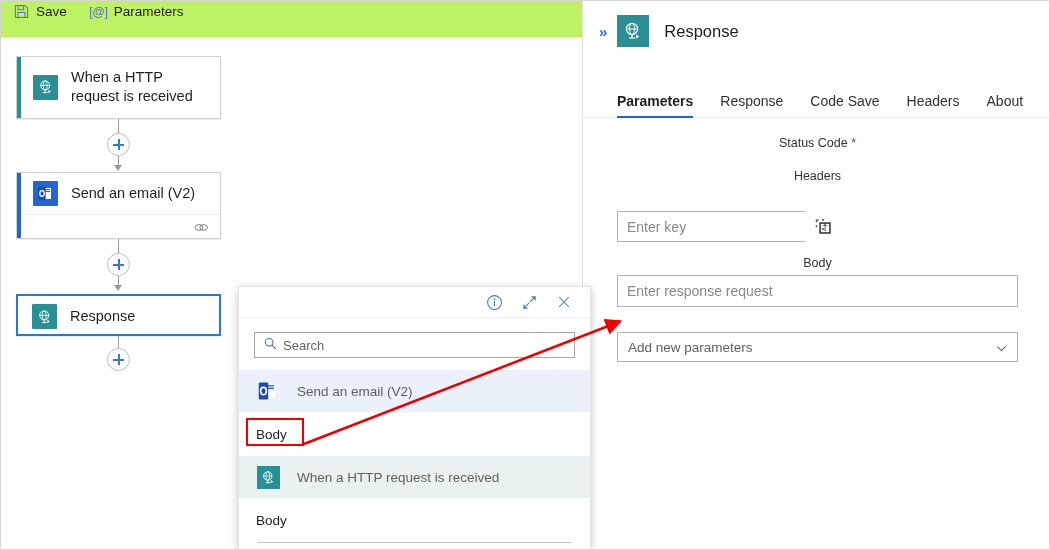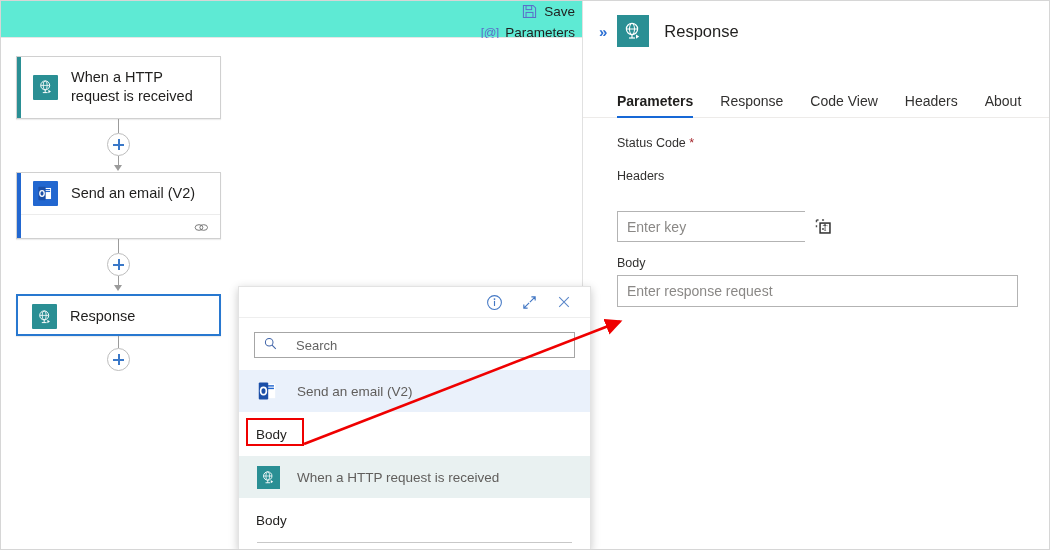--- a/index.html
+++ b/index.html
@@ -5,22 +5,22 @@
   html,body{margin:0;padding:0;}
   body{
     width:1050px;height:550px;overflow:hidden;
     font-family:"Liberation Sans", sans-serif;
     background:#ffffff;color:#201f1e;
     -webkit-font-smoothing:antialiased;
   }
   .app{position:relative;width:1050px;height:550px;box-sizing:border-box;border:1px solid #d6d6d6;overflow:hidden;}
 
   
-  .cmdbar{position:absolute;left:0;top:0;width:582px;height:37px;background:#5eead4;border-bottom:1px solid #e6e6e6;
-          display:flex;align-items:flex-end;padding-left:10px;box-sizing:border-box;flex-direction:column;}
+  .cmdbar{position:absolute;left:0;top:0;width:582px;height:37px;background:#bef264;border-bottom:1px solid #e6e6e6;
+          display:flex;align-items:flex-start;padding-left:10px;box-sizing:border-box;}
   .cmd-item{display:flex;align-items:center;gap:7px;font-size:13.5px;color:#201f1e;padding:3px 8px 3px 3px;cursor:default;}
   .cmd-item + .cmd-item{margin-left:12px;}
   .ic-save{width:15px;height:15px;flex:0 0 auto;}
   .ic-param{width:17px;height:15px;flex:0 0 auto;display:flex;align-items:center;justify-content:center;
             color:#5b6fc9;font-size:12.5px;letter-spacing:-.5px;}
 
   
   .canvas{position:absolute;left:0;top:37px;width:582px;height:512px;background:#fff;overflow:hidden;}
 
   .node{position:absolute;background:#fff;border:1px solid #d0d0d0;box-sizing:border-box;
@@ -53,21 +53,21 @@
   .chev{color:#2b6fd4;font-size:15px;font-weight:bold;letter-spacing:-2px;cursor:pointer;}
   .pane-icon{width:32px;height:32px;background:#2a8f94;display:flex;align-items:center;justify-content:center;}
   .pane-title{font-size:16.5px;color:#201f1e;margin-left:3px;}
 
   .tabs{display:flex;align-items:flex-end;gap:27px;padding:30px 0 0 34px;border-bottom:1px solid #edebe9;height:40px;box-sizing:content-box;}
   .tab{font-size:14px;color:#323130;padding-bottom:8px;position:relative;cursor:pointer;white-space:nowrap;}
   .tab.active{font-weight:bold;color:#201f1e;}
   .tab.active:after{content:"";position:absolute;left:0;right:0;bottom:-1px;height:2.5px;background:#1668d6;}
 
   .form{padding:18px 31px 0 34px;}
-  .fl{font-size:12.5px;color:#323130;margin-bottom:5px;display:block;}
+  .fl{font-size:12.5px;color:#323130;margin-bottom:5px;display:block;text-align:center;}
   .req{color:#a4262c;}
   .fld{width:100%;height:31px;border:1px solid #b3b3b3;box-sizing:border-box;background:#fff;
        font-size:14px;color:#201f1e;padding:0 9px;font-family:inherit;display:flex;align-items:center;}
   .fld.ph{color:#8a8886;}
   .gap{height:14px;}
   .hdr-row{display:flex;align-items:center;margin-top:28px;}
   .hdr-row .fld{border-right:none;}
   .hdr-row .fld:last-of-type{border-right:1px solid #b3b3b3;}
   .hdr-key{width:188px;flex:0 0 auto;}
   .hdr-val{width:155px;flex:0 0 auto;}
@@ -76,21 +76,21 @@
   .addparams{margin-top:25px;width:100%;height:30px;border:1px solid #b3b3b3;box-sizing:border-box;
              display:flex;align-items:center;justify-content:space-between;padding:0 10px;font-size:13.5px;color:#605e5c;cursor:pointer;}
   .caret{width:11px;height:11px;}
 
   
   .flyout{position:absolute;left:237px;top:285px;width:353px;height:265px;background:#fff;
           border:1px solid #e3e3e3;box-sizing:border-box;box-shadow:0 1.6px 9px rgba(0,0,0,.22);}
   .fly-head{height:30px;display:flex;align-items:center;justify-content:flex-end;gap:18px;padding-right:18px;
             border-bottom:1px solid #eee;}
   .fly-head .hicon{cursor:pointer;display:flex;align-items:center;justify-content:center;}
-  .searchwrap{margin:14px 15px 0 15px;height:26px;border:1px solid #a6a6a6;box-sizing:border-box;display:flex;align-items:center;gap:19px;padding:0 9px;}
+  .searchwrap{margin:14px 15px 0 15px;height:26px;border:1px solid #a6a6a6;box-sizing:border-box;display:flex;align-items:center;gap:6px;padding:0 9px;}
   .searchwrap .sp{font-size:13px;color:#646464;}
   .grp{height:42px;display:flex;align-items:center;gap:16px;padding-left:16px;box-sizing:border-box;margin-top:12px;}
   .grp.blue{background:#eaf1fb;}
   .grp.tealbg{background:#e9f1f1;}
   .grp .gi{width:26px;height:26px;flex:0 0 auto;display:flex;align-items:center;justify-content:center;}
   .grp .gl{font-size:13.5px;color:#605e5c;}
   .tok{height:44px;display:flex;align-items:center;padding-left:17px;box-sizing:border-box;font-size:13.5px;color:#201f1e;}
   .tok-sep{height:1px;background:#c8c8c8;margin:0 18px;}
 
   
@@ -205,21 +205,21 @@
           <line x1="6" y1="17" x2="12" y2="17" stroke="#fff" stroke-width="1.2"></line>
           <path d="M13 13.4l3.2 2.2-3.2 2.2z" fill="#fff"></path>
         </svg>
       </span>
       <span class="pane-title">Response</span>
     </div>
 
     <div class="tabs">
       <div class="tab active">Parameters</div>
       <div class="tab">Response</div>
-      <div class="tab">Code View</div>
+      <div class="tab">Code Save</div>
       <div class="tab">Headers</div>
       <div class="tab">About</div>
     </div>
 
     <div class="form">
 
       <label class="fl">
         <span>Status Code</span>
         <span class="req">*</span>
       </label>
@@ -236,20 +236,28 @@
             <text x="11.6" y="14.4" font-size="8" text-anchor="middle" fill="#333" font-family="'Liberation Serif',serif">T</text>
           </svg>
         </div>
       </div>
 
       <div class="gap"></div>
 
       <label class="fl">Body</label>
       <div class="fld ph body-fld">Enter response request</div>
 
+      <div class="addparams">
+        <span>Add new parameters</span>
+        <span class="caret">
+          <svg width="11" height="11" viewBox="0 0 12 12">
+              <path d="M1.5 4l4.5 4.3L10.5 4" fill="none" stroke="#5f5f5f" stroke-width="1.1"></path>
+            </svg>
+        </span>
+      </div>
 
     </div>
   </div>
 
   <div class="flyout">
     <div class="fly-head">
       <span class="hicon">
         <svg width="17" height="17" viewBox="0 0 18 18">
             <circle cx="9" cy="9" r="7.3" fill="none" stroke="#4277c4" stroke-width="1.1"></circle>
             <circle cx="9" cy="5.4" r=".95" fill="#4277c4"></circle>

